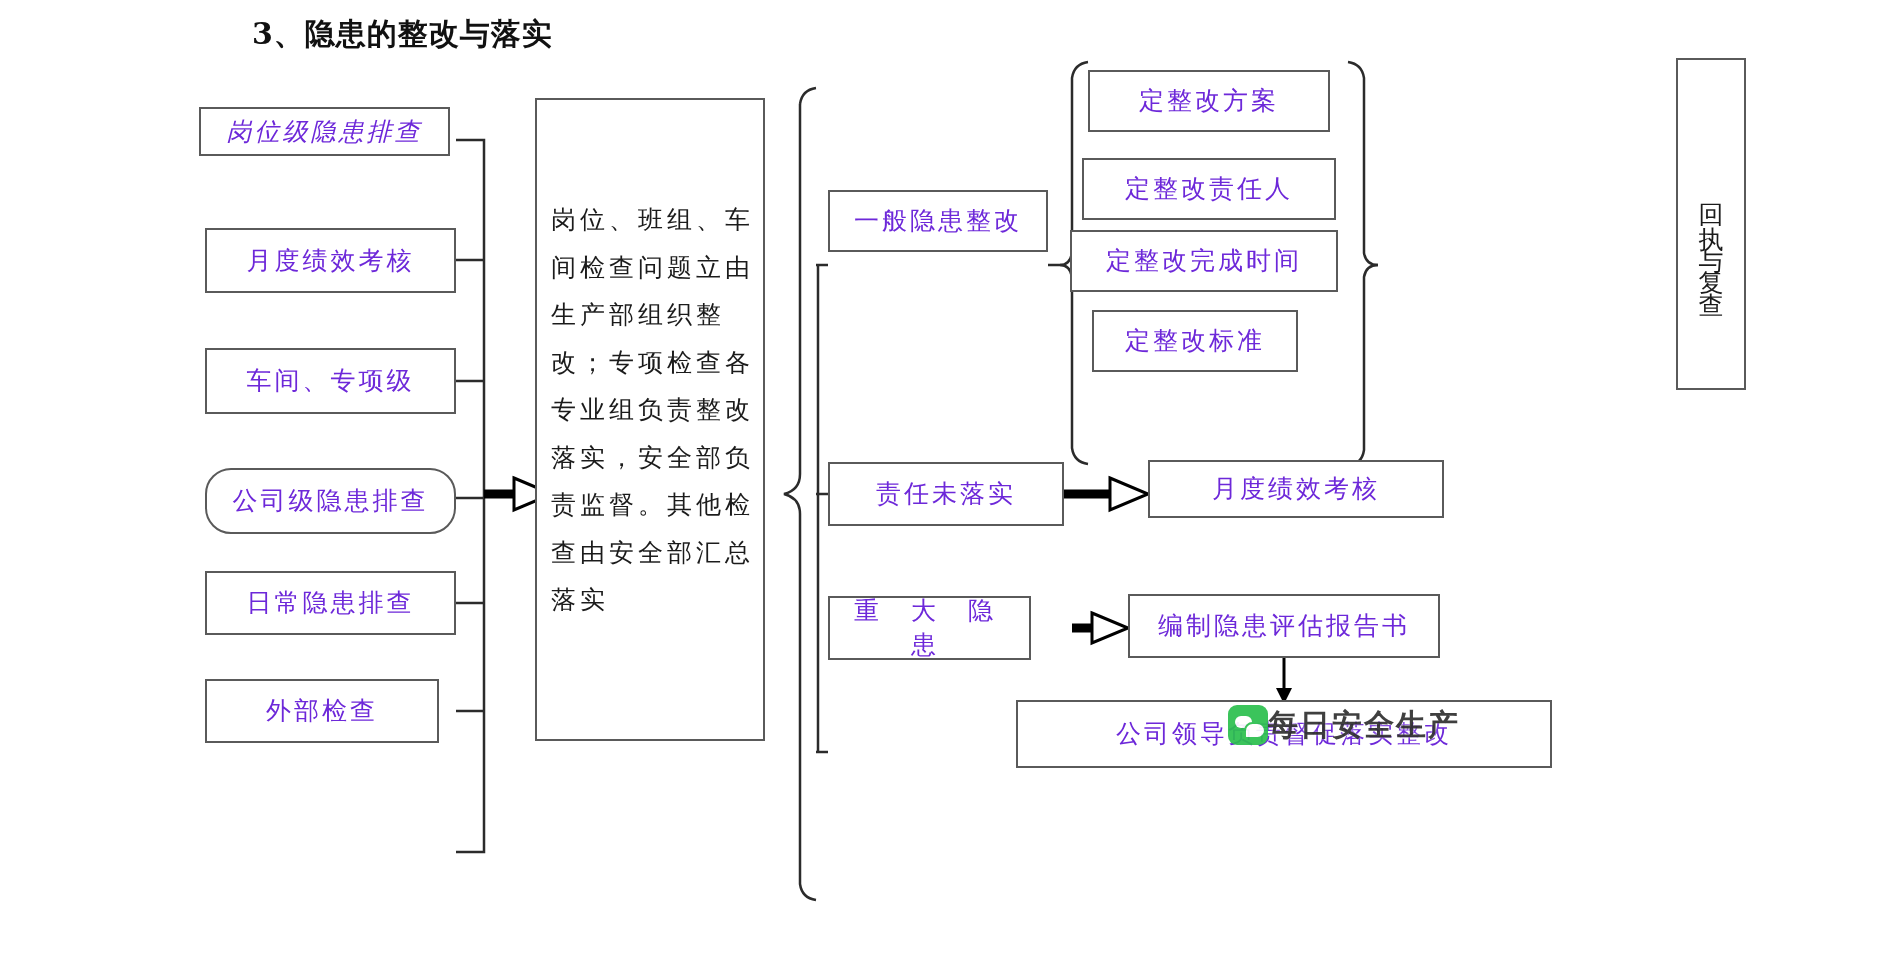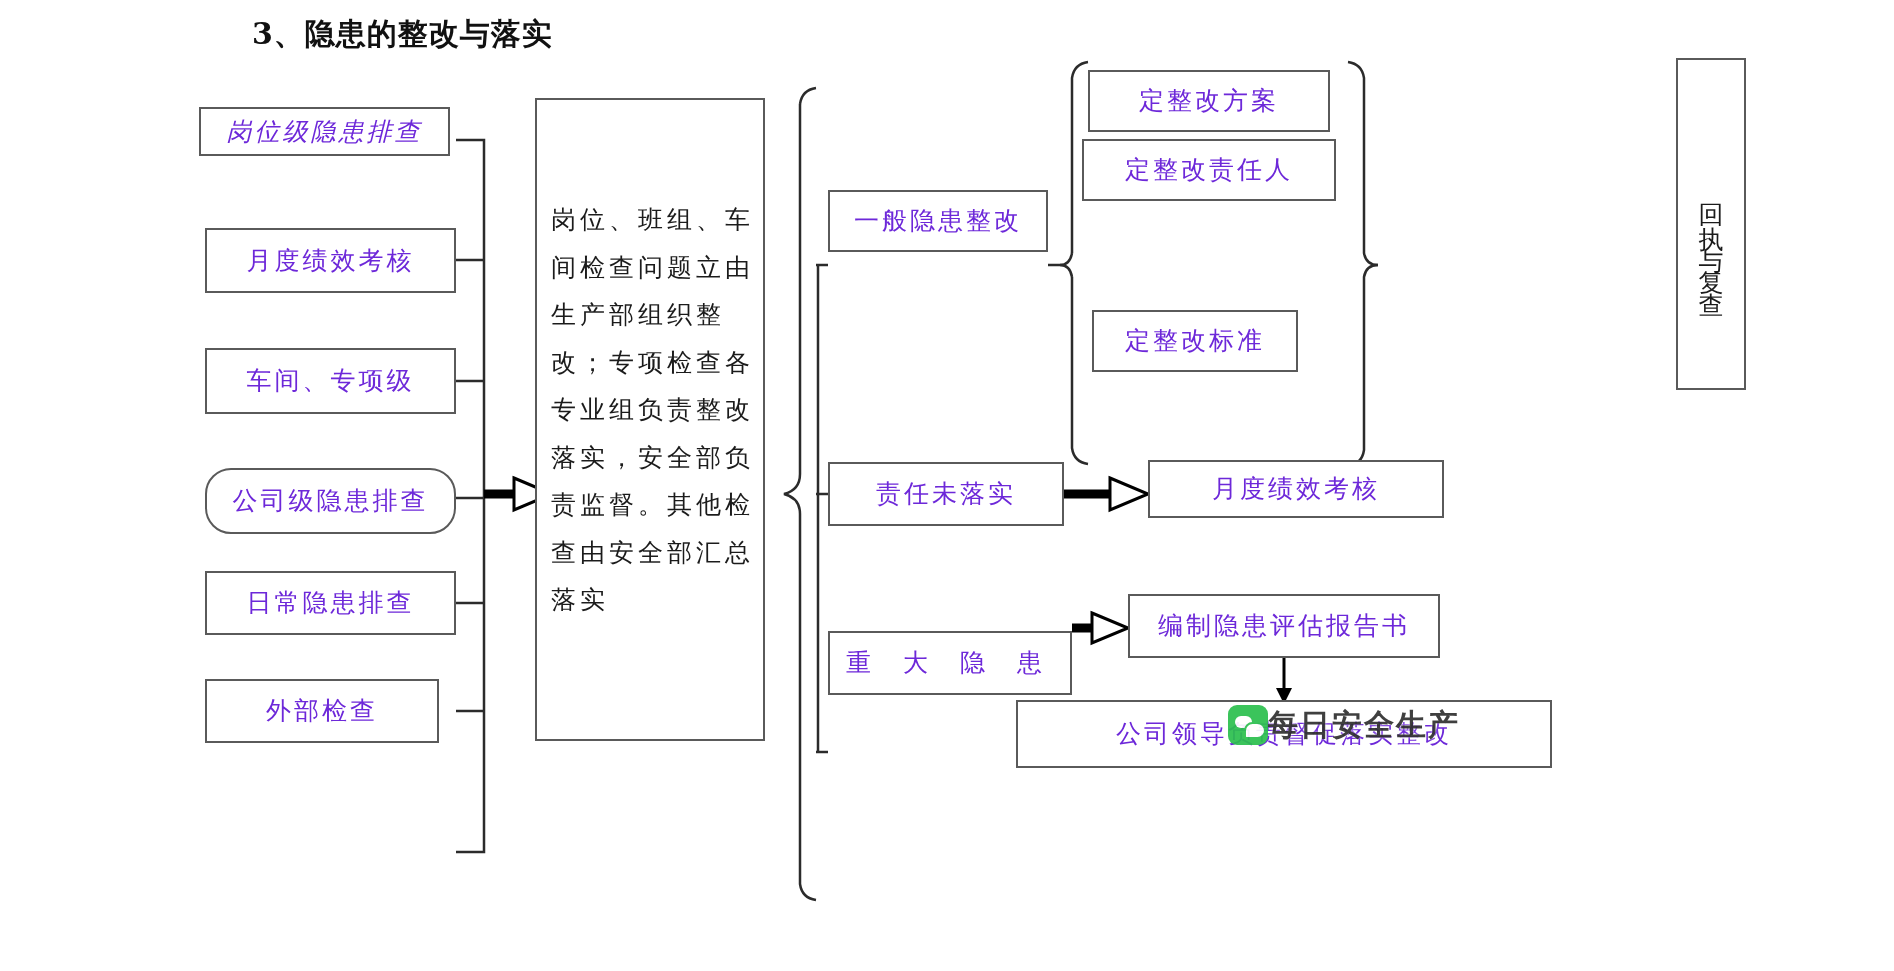--- a/index.html
+++ b/index.html
@@ -159,39 +159,42 @@
     <span>岗位、班组、车间检查问题立由生产部组织整改；专项检查各专业组负责整改落实，安全部负责监督。其他检查由安全部汇总落实</span>
   </div>
 
   <div class="box" style="left:828px;top:190px;width:220px;height:62px;">
     <span>一般隐患整改</span>
   </div>
 
   <div class="box" style="left:1088px;top:70px;width:242px;height:62px;">
     <span>定整改方案</span>
   </div>
-  <div class="box" style="left:1082px;top:139px;width:254px;height:62px;">
+  <div class="box" style="left:1082px;top:158px;width:254px;height:62px;">
     <span>定整改责任人</span>
+  </div>
+  <div class="box" style="left:1070px;top:230px;width:268px;height:62px;">
+    <span>定整改完成时间</span>
   </div>
   <div class="box" style="left:1092px;top:310px;width:206px;height:62px;">
     <span>定整改标准</span>
   </div>
 
   <div class="vbox" style="left:1676px;top:58px;width:70px;height:332px;">
     <span>回执与复查</span>
   </div>
 
   <div class="box" style="left:828px;top:462px;width:236px;height:64px;">
     <span>责任未落实</span>
   </div>
   <div class="box" style="left:1148px;top:460px;width:296px;height:58px;">
     <span>月度绩效考核</span>
   </div>
 
-  <div class="box" style="left:828px;top:596px;width:244px;height:64px;margin-top:35px;">
+  <div class="box" style="left:828px;top:596px;width:203px;height:64px;">
     <span class="wide-space">重 大 隐 患</span>
   </div>
   <div class="box" style="left:1128px;top:594px;width:312px;height:64px;">
     <span>编制隐患评估报告书</span>
   </div>
   <div class="box" style="left:1016px;top:700px;width:536px;height:68px;">
     <span>公司领导负责督促落实整改</span>
   </div>
 
   <div class="watermark" style="left:1228px;top:705px;">

